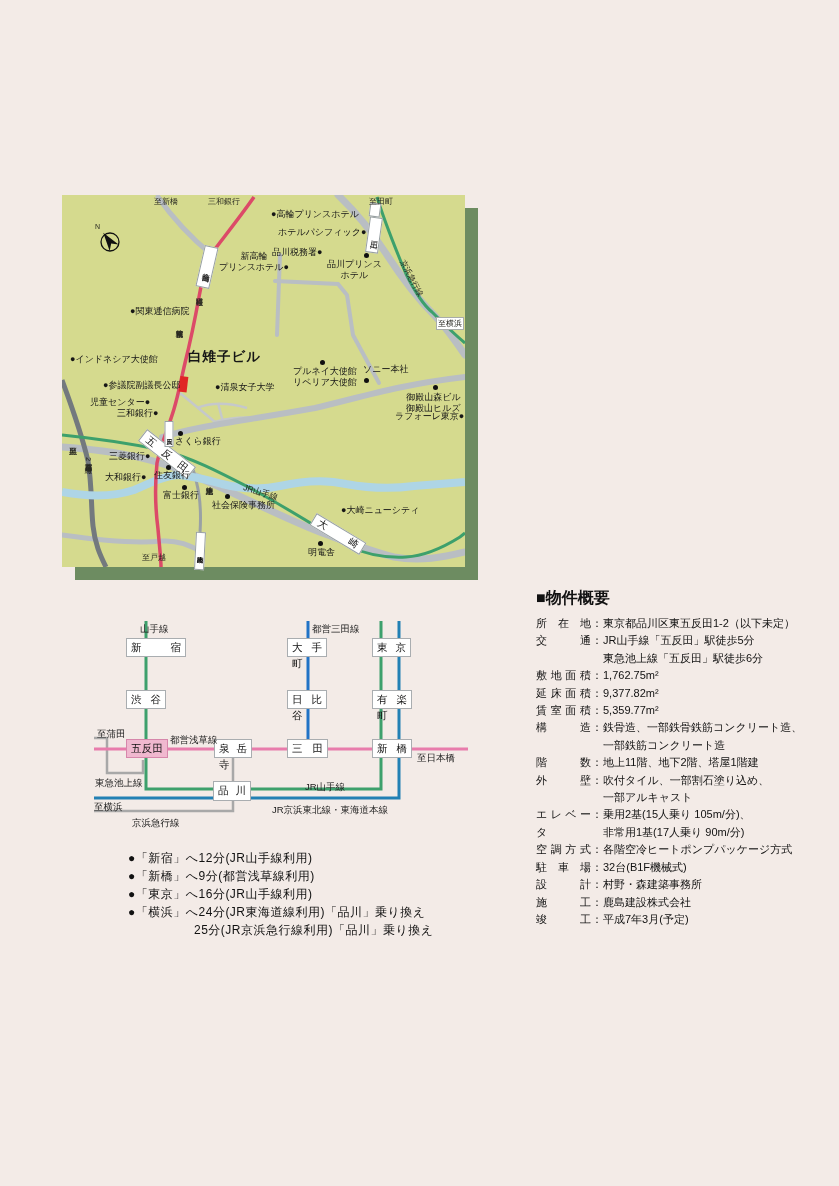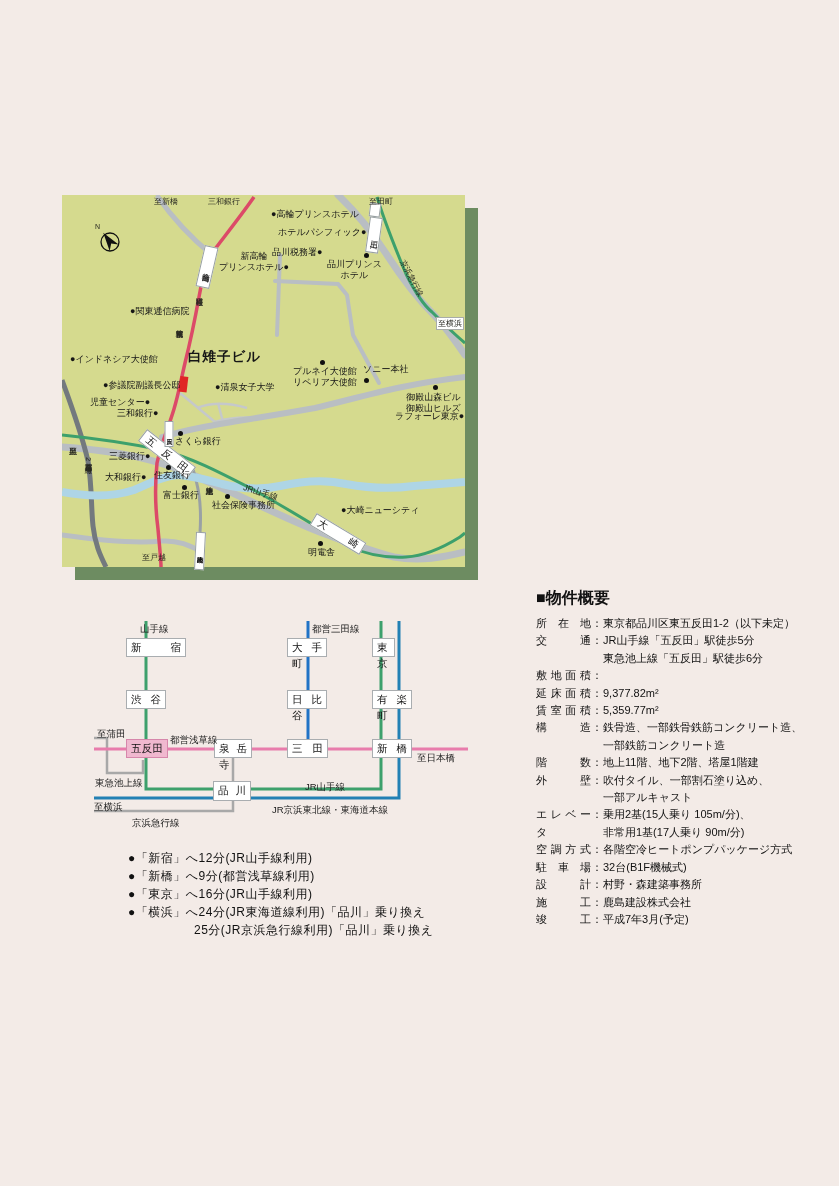--- a/index.html
+++ b/index.html
@@ -173,21 +173,21 @@
     <path class="ln-g" d="M56,6 V174 H291 V6"></path>
     <path class="ln-m" d="M218,6 V136"></path>
     <path class="ln-j" d="M309,6 V183 H4"></path>
     <path class="ln-p" d="M4,134 H378"></path>
   </svg>
   <div>
       <div class="tbox" style="left: 36px; top: 23px; width: 60px;">新宿</div>
       <div class="tbox" style="left: 36px; top: 75px; width: 40px;">渋谷</div>
       <div class="tbox" style="left: 197px; top: 23px; width: 40px;">大手町</div>
       <div class="tbox" style="left: 197px; top: 75px; width: 40px;">日比谷</div>
-      <div class="tbox" style="left: 282px; top: 23px; width: 23px;">東京</div>
+      <div class="tbox" style="left: 282px; top: 23px; width: 39px;">東京</div>
       <div class="tbox" style="left: 282px; top: 75px; width: 40px;">有楽町</div>
       <div class="tbox hl" style="left: 36px; top: 124px; width: 42px;">五反田</div>
       <div class="tbox" style="left: 124px; top: 124px; width: 38px;">泉岳寺</div>
       <div class="tbox" style="left: 197px; top: 124px; width: 41px;">三田</div>
       <div class="tbox" style="left: 282px; top: 124px; width: 40px;">新橋</div>
       <div class="tbox" style="left: 123px; top: 166px; width: 38px; height: 20px;">品川</div>
     </div>
   <div>
       <span class="tlabel" style="left: 50px; top: 8px;">山手線</span>
       <span class="tlabel" style="left: 222px; top: 8px;">都営三田線</span>
@@ -224,20 +224,23 @@
         <span class="ov-label">交通</span>
         <span class="ov-colon">：</span>
         <div class="ov-val">
           <div>JR山手線「五反田」駅徒歩5分</div>
           <div>東急池上線「五反田」駅徒歩6分</div>
         </div>
       </div>
       <div class="ov-row">
         <span class="ov-label">敷地面積</span>
         <span class="ov-colon">：</span>
+        <div class="ov-val">
+          <div>1,762.75m²</div>
+        </div>
       </div>
       <div class="ov-row">
         <span class="ov-label">延床面積</span>
         <span class="ov-colon">：</span>
         <div class="ov-val">
           <div>9,377.82m²</div>
         </div>
       </div>
       <div class="ov-row">
         <span class="ov-label">賃室面積</span>

